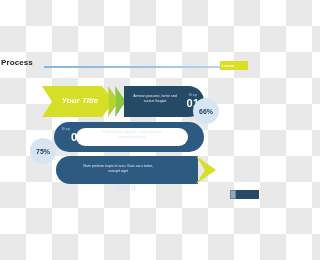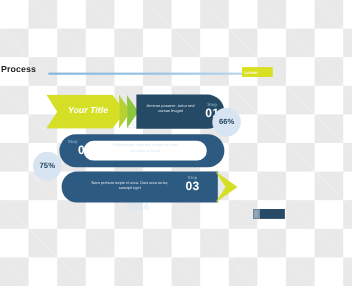--- a/index.html
+++ b/index.html
@@ -184,24 +184,20 @@
     </div>
   </div>
 
   <div class="pct pct2">
     <span class="v">75%</span>
   </div>
 
   <div class="row3">
     <div class="navyband3">
       <div class="btxt3">Nam pretium turpis et arcu. Duis arcu tortor, suscipit eget</div>
-      <div class="step-badge sb3">
-        <div class="lbl">Step</div>
-        <div class="num">03</div>
-      </div>
     </div>
     <div class="arrow3"></div>
   </div>
 
   <div class="footchip">
     <div class="sq"></div>
   </div>
 
 </div>
 

